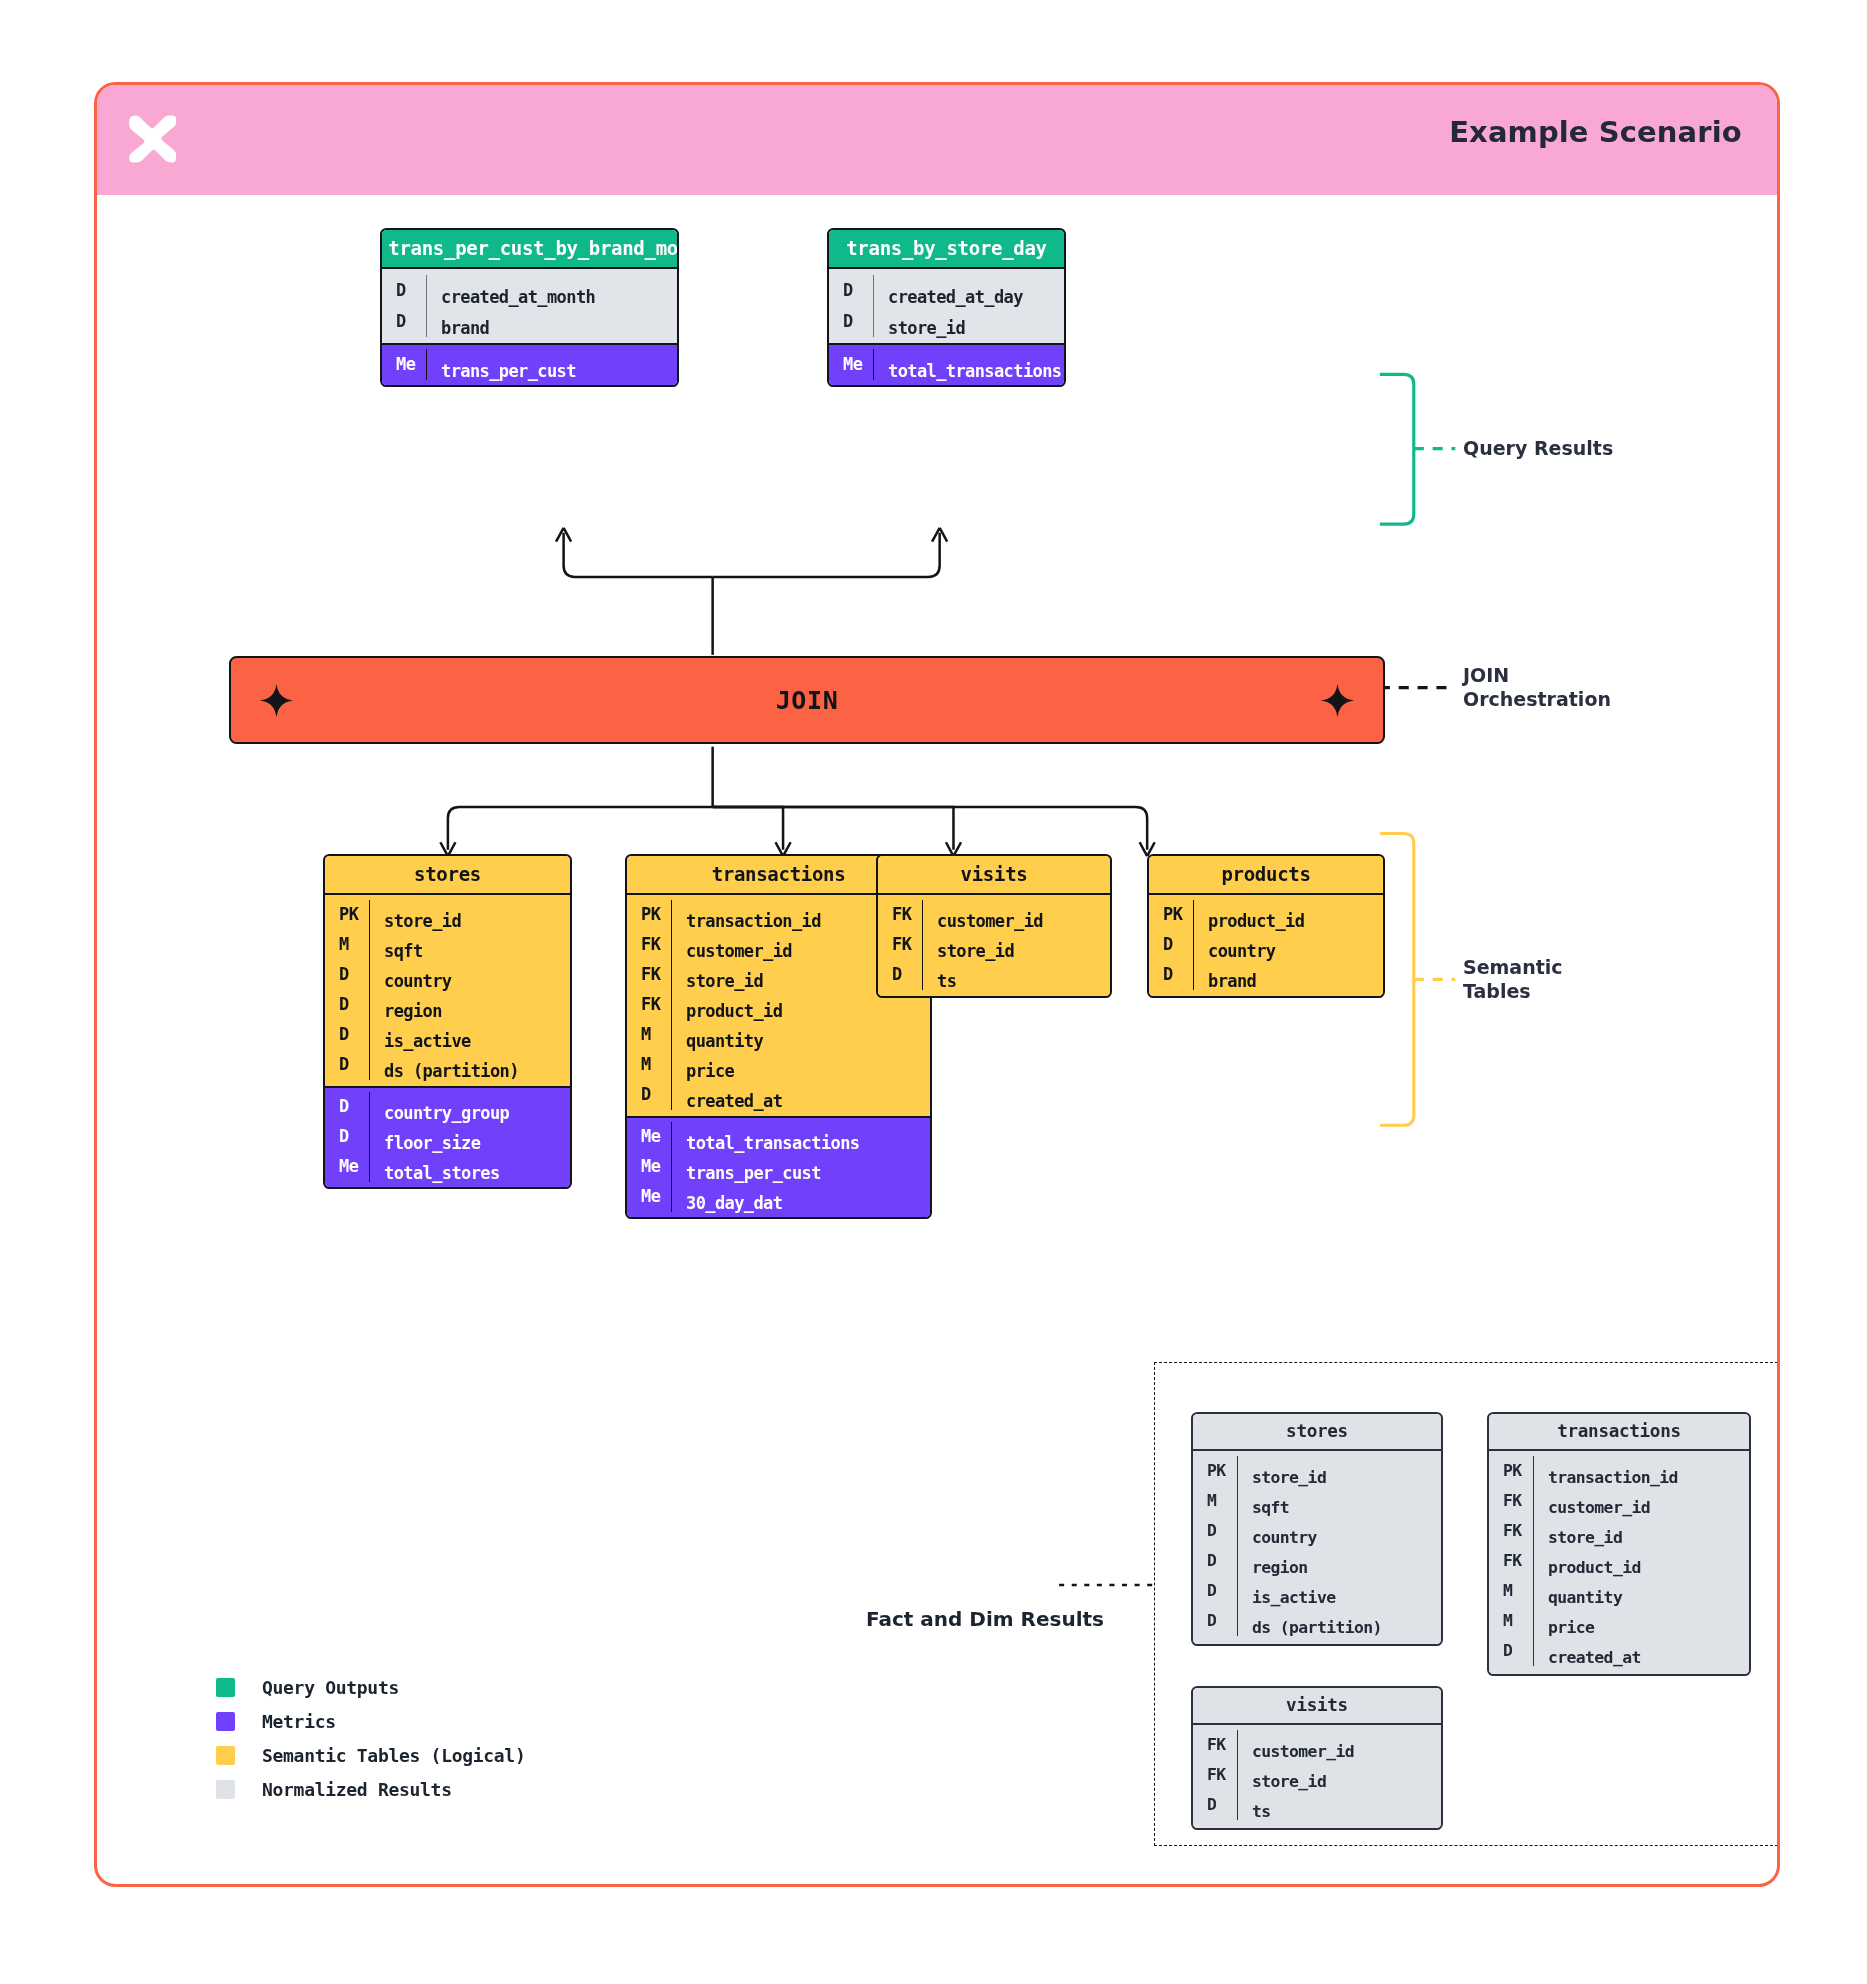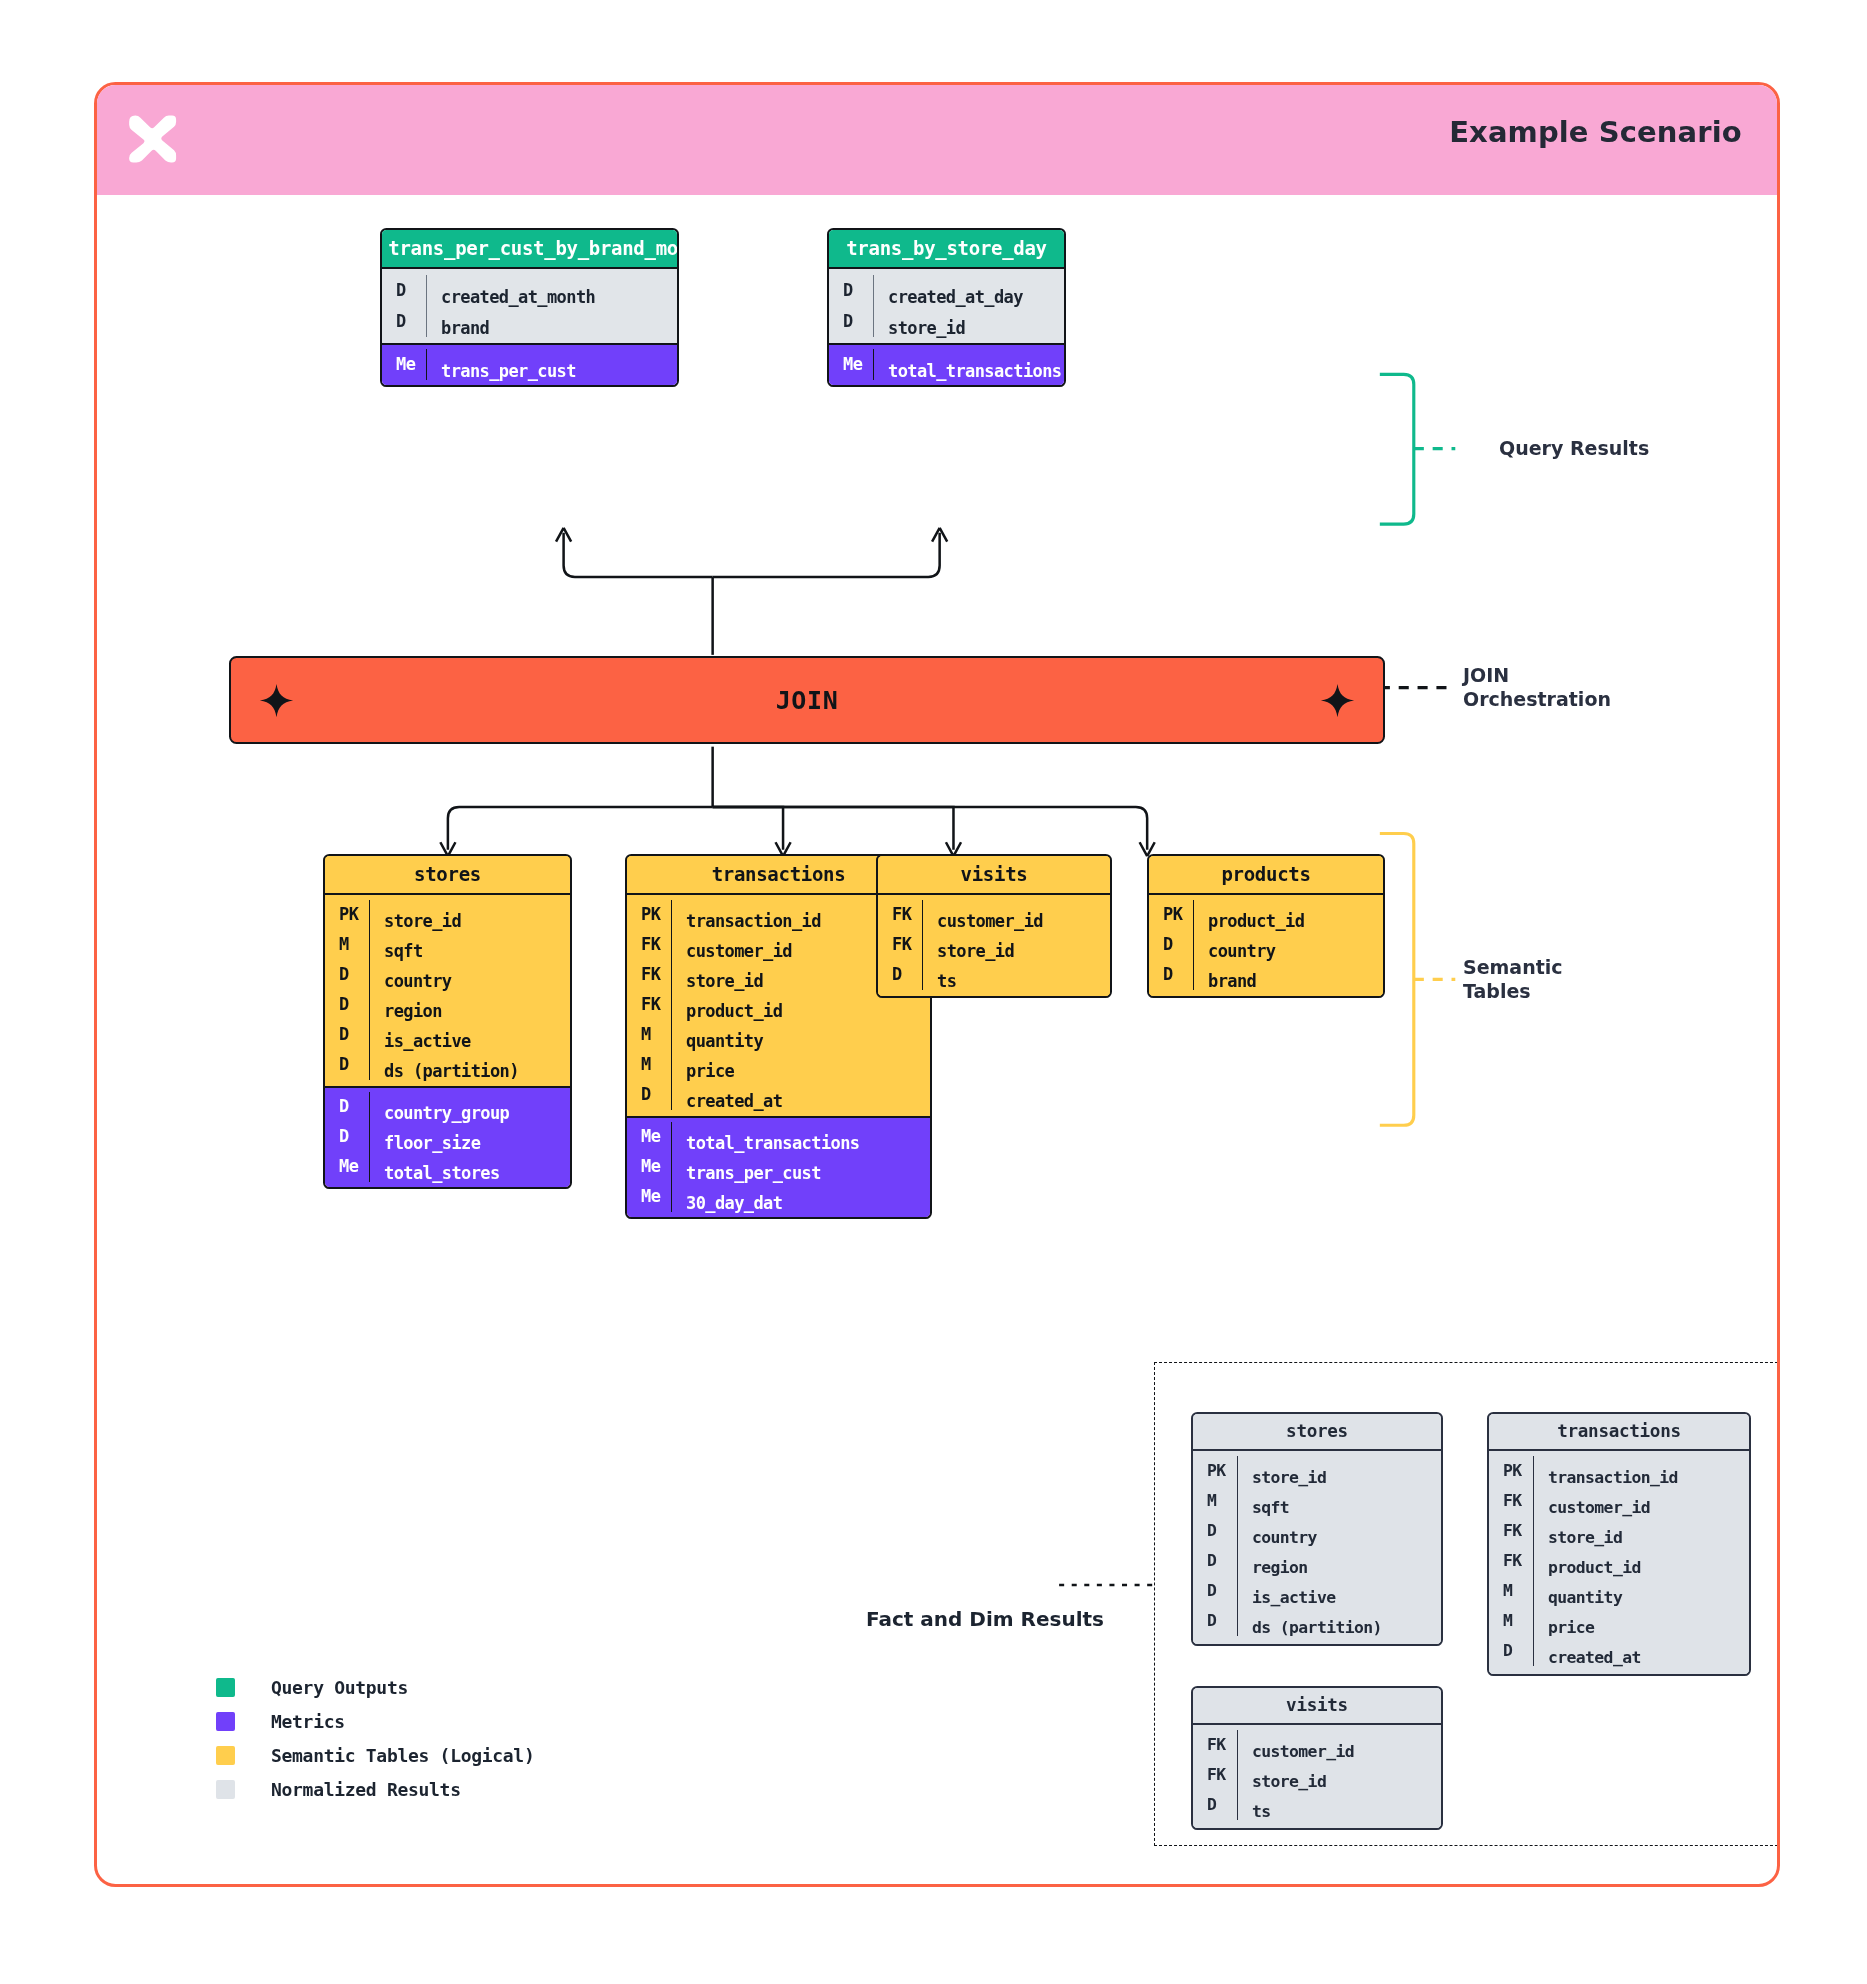--- a/index.html
+++ b/index.html
@@ -154,21 +154,21 @@
     font-family: "DejaVu Sans", sans-serif;
     font-weight: bold;
     font-size: 20px;
   }
 
   
   .legend { position: absolute; left: 119px; top: 1585px; }
   .legend .lrow { display: flex; align-items: center; height: 34px; }
   .legend .sw { width: 19px; height: 19px; flex: 0 0 19px; border-radius: 1.9px; }
   .legend .ltxt {
-    margin-left: 36px;
+    margin-left: 27px;
     font-family: "DejaVu Sans Mono", monospace;
     font-weight: bold;
     font-size: 18px;
     color: #1C2430;
     letter-spacing: -0.3px;
     white-space: nowrap;
   }
 </style>
 </head>
 <body>
@@ -406,21 +406,21 @@
           <span class="k">D</span>
           <span class="v">country</span>
         </div>
       <div class="row">
           <span class="k">D</span>
           <span class="v">brand</span>
         </div>
     </div>
   </div>
 
-  <div class="anno" style="left:1366px; top:352px;margin-left:36px;">
+  <div class="anno" style="left:1366px; top:352px;">
     <span>Query Results</span>
   </div>
   <div class="anno" style="left:1366px; top:579px;">
     <div>JOIN</div>
     <div>Orchestration</div>
   </div>
   <div class="anno" style="left:1366px; top:871px;">
     <div>Semantic</div>
     <div>Tables</div>
   </div>

